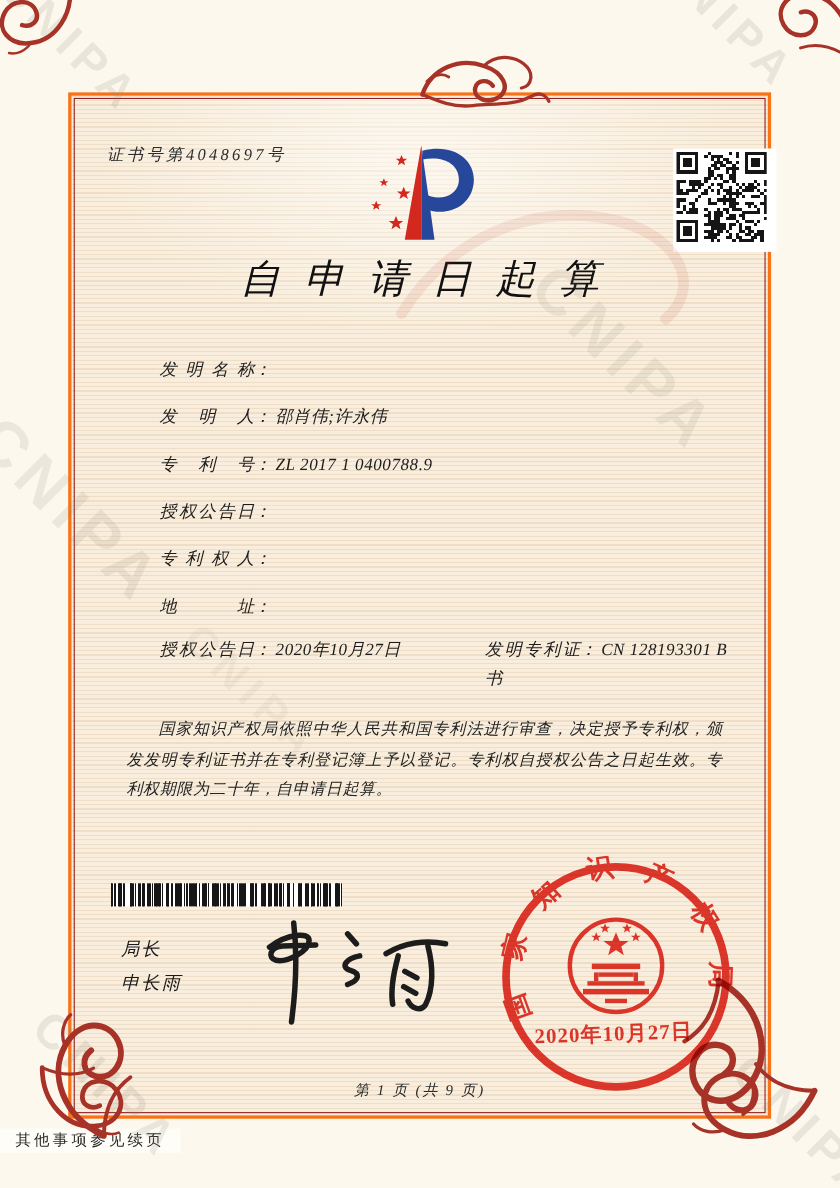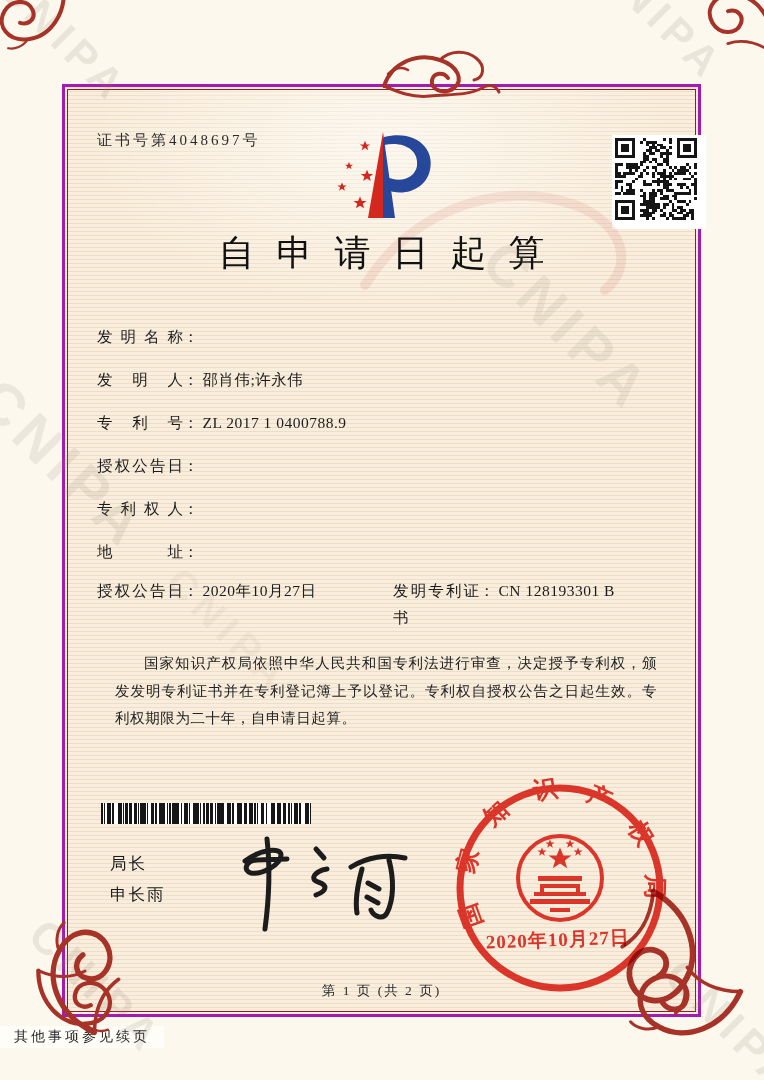--- a/index.html
+++ b/index.html
@@ -11,43 +11,43 @@
       font-weight:bold;color:#8e8678;transform:rotate(45deg);letter-spacing:7px;white-space:nowrap;}
   .wm1{left:-18px;top:14px;font-size:42px;opacity:.16;}
   .wm2{left:578px;top:-8px;font-size:42px;opacity:.16;}
   .wm3{left:462px;top:292px;font-size:58px;opacity:.13;}
   .wm4{left:-42px;top:430px;font-size:58px;opacity:.14;}
   .wm5{left:12px;top:962px;font-size:44px;opacity:.16;}
   .wm6{left:648px;top:1002px;font-size:44px;opacity:.16;}
   .wm7{left:150px;top:608px;font-size:40px;opacity:.08;}
 
   
-  .frame{position:absolute;left:62px;top:84px;width:633px;height:927px;border:3px solid #a21caf;
-         background:#f9eedd;z-index:2;}
+  .frame{position:absolute;left:62px;top:84px;width:633px;height:927px;border:3px solid #f97316;
+         background:#f9eedd;z-index:2;font-style:italic;}
   .frame-inner{position:absolute;inset:2px;border:1px solid #8f2020;pointer-events:none;}
   .frame .texture{position:absolute;inset:0;pointer-events:none;
       background:
         radial-gradient(ellipse 420px 240px at 50% 6%, rgba(255,255,255,.55), rgba(255,255,255,0) 70%),
         repeating-linear-gradient(180deg, rgba(197,158,112,.20) 0 1px, rgba(0,0,0,0) 1px 4px);}
 
   
   .orn{position:absolute;z-index:6;color:#a73227;pointer-events:none;}
   .orn svg{display:block;}
 
   
   .cert-no{position:absolute;left:32px;top:44px;font-size:15px;letter-spacing:3px;color:#2c2c2c;}
   .logo{position:absolute;left:263px;top:42px;width:120px;height:92px;}
   .qr{position:absolute;left:547px;top:48px;width:88px;height:88px;background:#fff;padding:3px;}
   .title{position:absolute;left:0;right:0;top:142px;text-align:center;font-size:36px;color:#111;
          letter-spacing:22px;text-indent:22px;font-weight:500;}
 
   
   .fields{position:absolute;left:32px;right:26px;top:236px;font-size:15.5px;color:#1c1c1c;}
   .frow{display:flex;align-items:flex-start;margin-bottom:16px;line-height:27px;}
-  .flabel{display:inline-block;width:86px;text-align:justify;text-align-last:justify;flex:0 0 86px;}
+  .flabel{display:inline-block;width:86px;text-align:justify;text-align-last:justify;flex:0 0 86px;margin-left:48px;}
   .fcolon{flex:0 0 auto;margin-right:4px;}
   .fvalue{flex:1 1 auto;max-width:452px;letter-spacing:.5px;}
   .grant{display:flex;}
   .gcell{display:flex;line-height:27px;}
   .gcell.first{width:296px;flex:0 0 296px;}
 
   
   .paras{position:absolute;left:33px;right:24px;top:546px;font-size:14.5px;line-height:27.5px;
          color:#222;letter-spacing:.6px;text-align:justify;}
   .paras p{margin:17px;text-indent:2em;}
@@ -527,21 +527,21 @@
           <path d="M112,42 C100,44 94,52 103,55 C113,58 112,64 101,68"></path>
           <path d="M136,40 C152,30 172,27 190,31"></path>
           <path d="M147,42 C142,60 140,74 142,86"></path>
           <path d="M174,33 C179,52 179,72 172,86 C168,93 159,90 156,83"></path>
           <path d="M153,56 l11,6"></path>
           <path d="M152,70 l11,6"></path>
         </g>
       </svg>
     </div>
 
-    <div class="page-footer">第 1 页 (共 2 页)</div>
+    <div class="page-footer">第 1 页 (共 9 页)</div>
   </div>
 
   <div class="seal">
     <svg width="220" height="220" viewBox="0 0 220 220">
       <defs>
         <path id="sealArc" d="M36,151 A87,87 0 1 1 184,151" fill="none"></path>
       </defs>
       <circle cx="110" cy="110" r="100" fill="none" stroke="#e23026" stroke-width="7"></circle>
       <text font-size="24" font-weight="bold" fill="#e23026" textLength="330" lengthAdjust="spacing" font-family="'Liberation Serif','DejaVu Serif',serif">
         <textPath href="#sealArc" startOffset="6">国家知识产权局</textPath>

